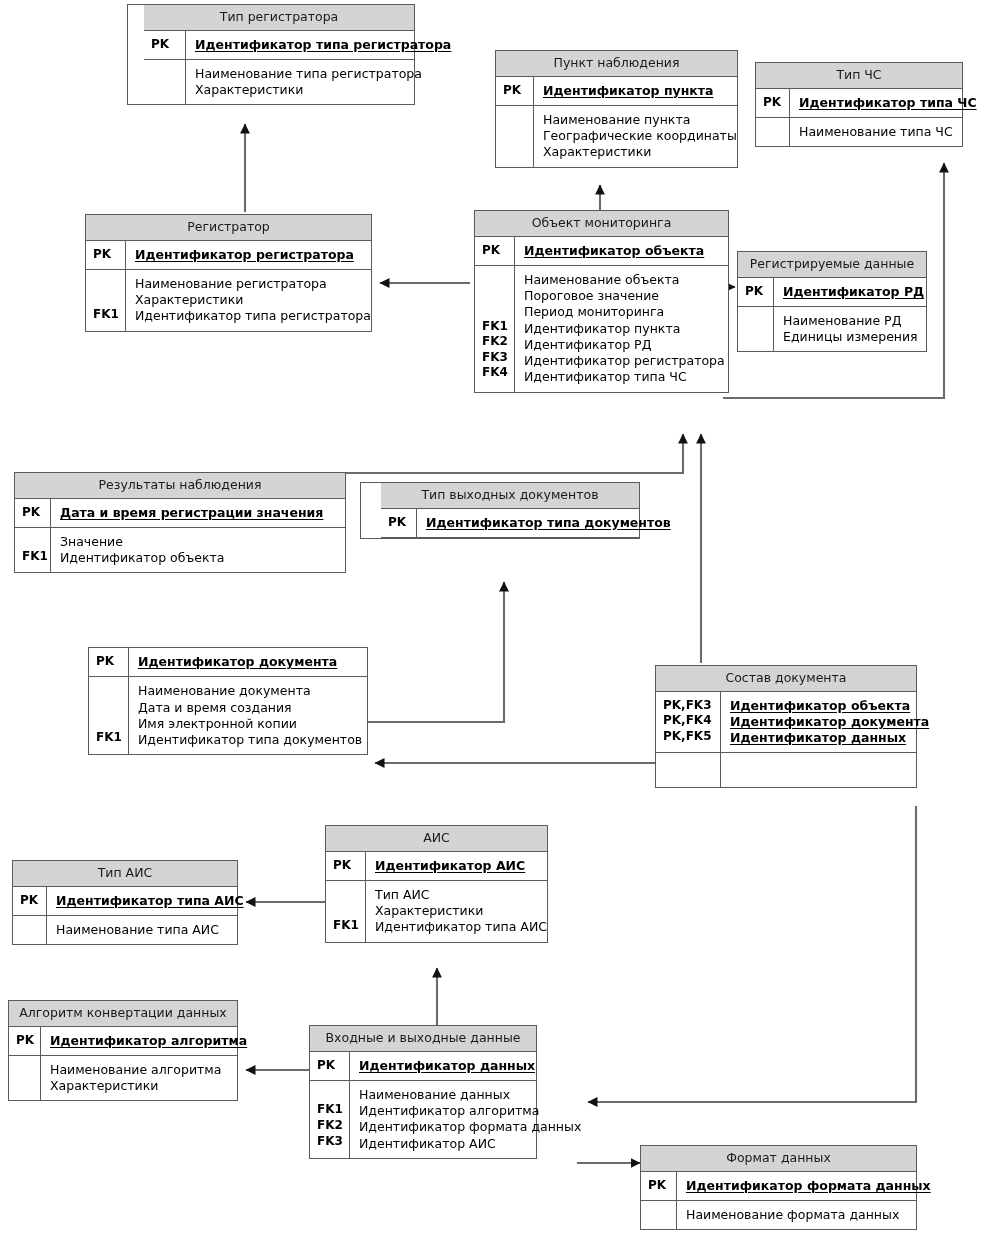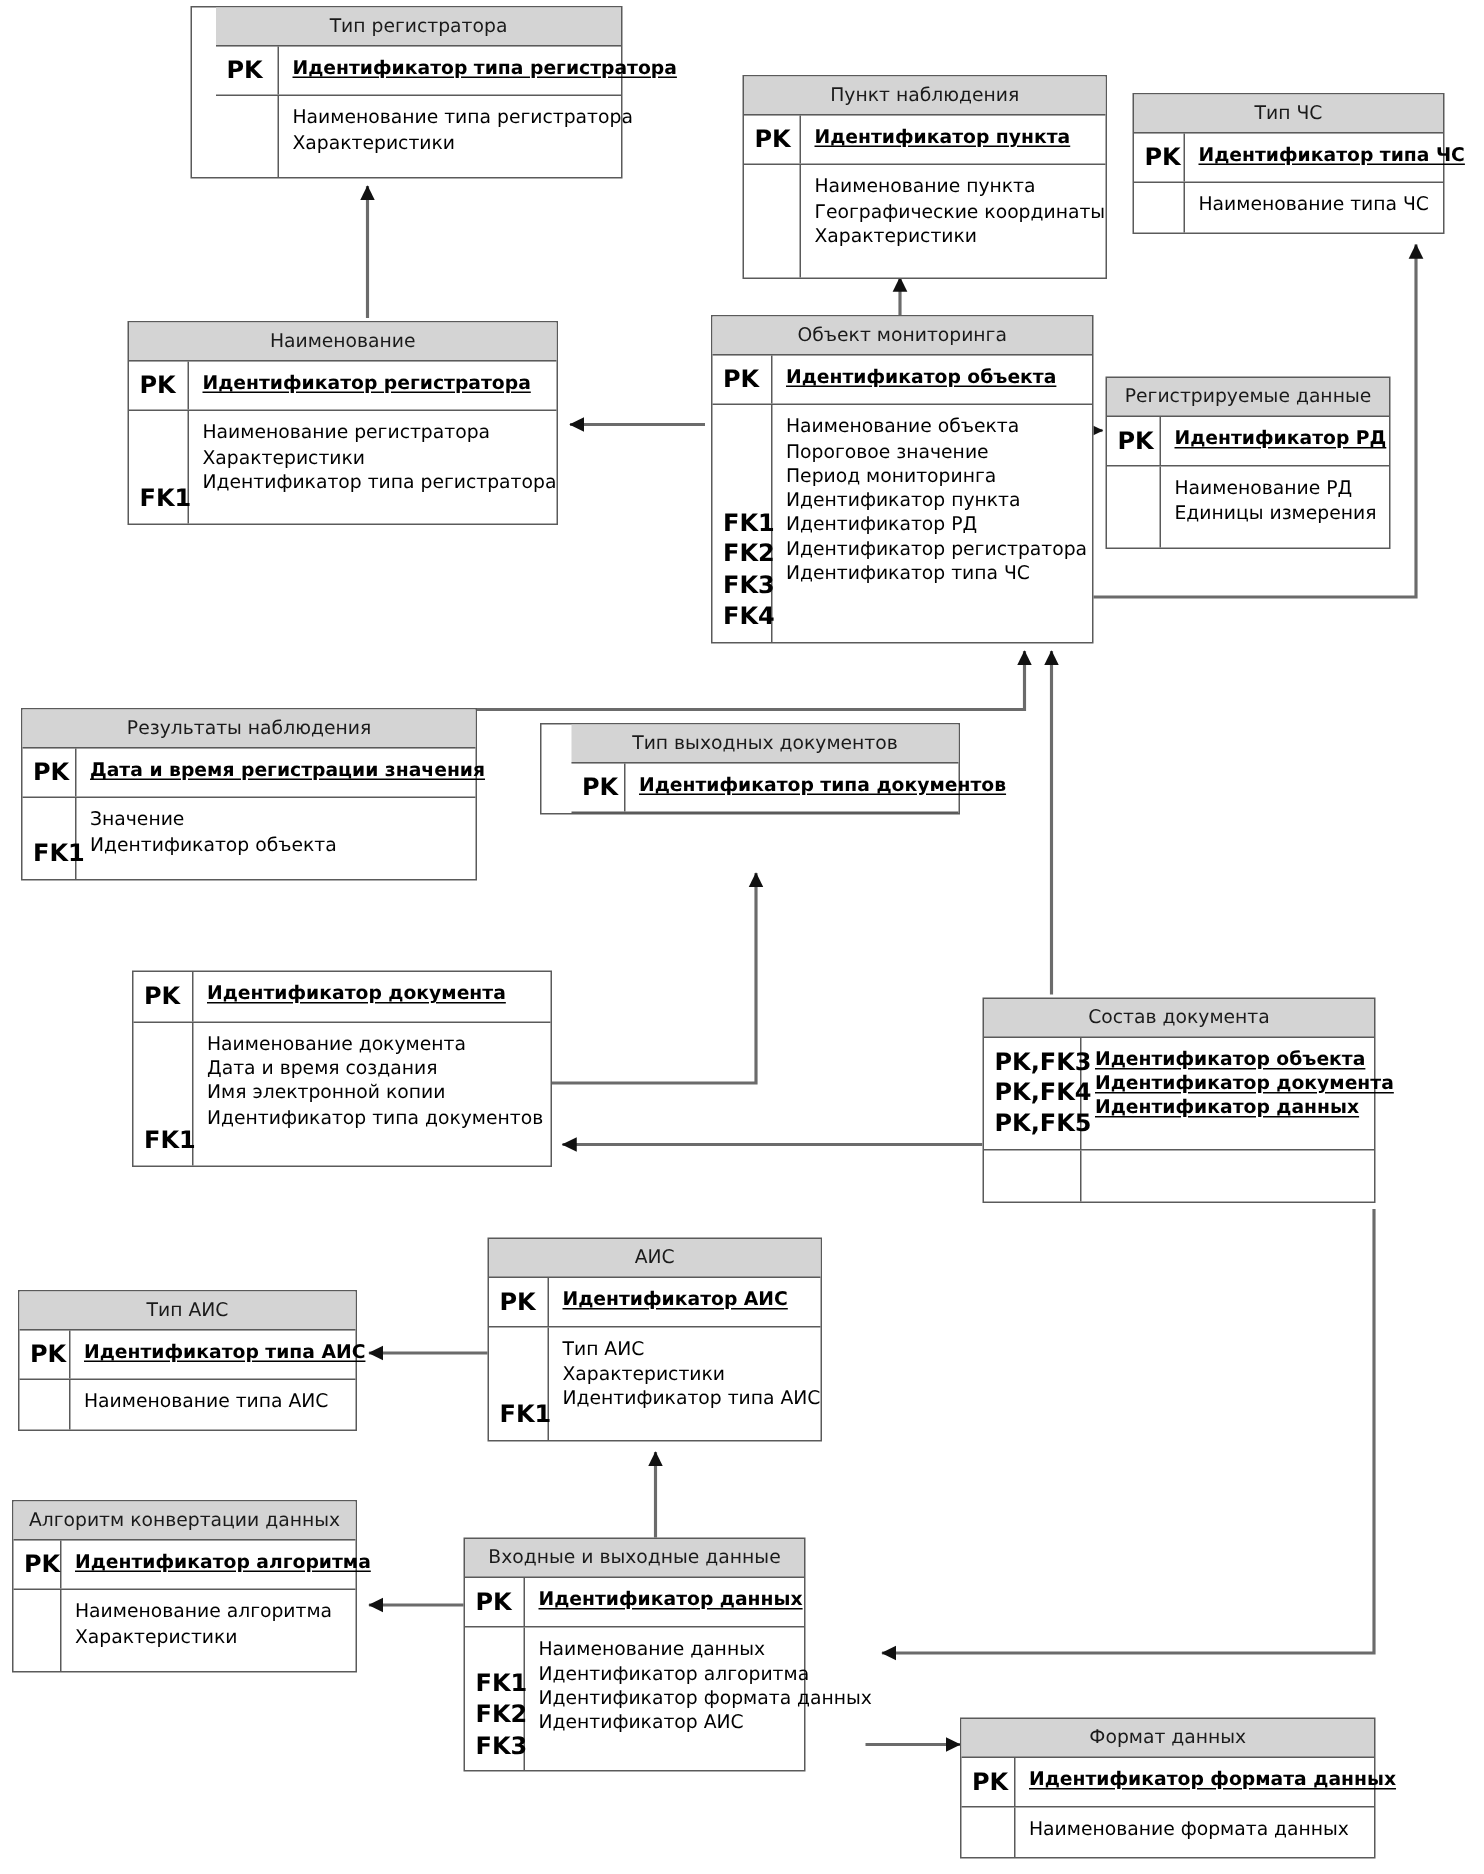--- a/index.html
+++ b/index.html
@@ -33,21 +33,21 @@
     display:flex;
     align-items:flex-start;
   }
   .sec-keys{border-bottom:1.6px solid #5a5a5a;}
   .sec-body{}
   .keycol{
     flex:0 0 auto;
     border-right:1.6px solid #5a5a5a;
     box-sizing:border-box;
     padding:6px 5px 6px 7px;
-    font-size:16px;
+    font-size:12px;
     font-weight:bold;
     line-height:1.30;
     white-space:nowrap;
     color:#000;
     min-height:100%;
     align-self:stretch;
   }
   .attrcol{
     flex:1 1 auto;
     box-sizing:border-box;
@@ -169,21 +169,21 @@
       <div class="keycol" style="width:34px;">
         <span class="kline spacer">&nbsp;</span>
       </div>
       <div class="attrcol">
         <span class="attr">Наименование типа ЧС</span>
       </div>
     </div>
   </div>
 
   <div class="entity" style="left:85px;top:214px;width:287px;">
-    <div class="ent-title">Наименование</div>
+    <div class="ent-title">Регистратор</div>
     <div class="ent-sec sec-keys">
       <div class="keycol" style="width:40px;">
         <span class="kline">PK</span>
       </div>
       <div class="attrcol">
         <span class="attr">Идентификатор регистратора</span>
       </div>
     </div>
     <div class="ent-sec sec-body">
       <div class="keycol" style="width:40px;">
@@ -246,21 +246,21 @@
         <span class="kline spacer">&nbsp;</span>
         <span class="kline spacer">&nbsp;</span>
       </div>
       <div class="attrcol">
         <span class="attr">Наименование РД</span>
         <span class="attr">Единицы измерения</span>
       </div>
     </div>
   </div>
 
-  <div class="entity" style="left:14px;top:472px;width:304px;">
+  <div class="entity" style="left:14px;top:472px;width:332px;">
     <div class="ent-title">Результаты наблюдения</div>
     <div class="ent-sec sec-keys">
       <div class="keycol" style="width:36px;">
         <span class="kline">PK</span>
       </div>
       <div class="attrcol">
         <span class="attr">Дата и время регистрации значения</span>
       </div>
     </div>
     <div class="ent-sec sec-body">

